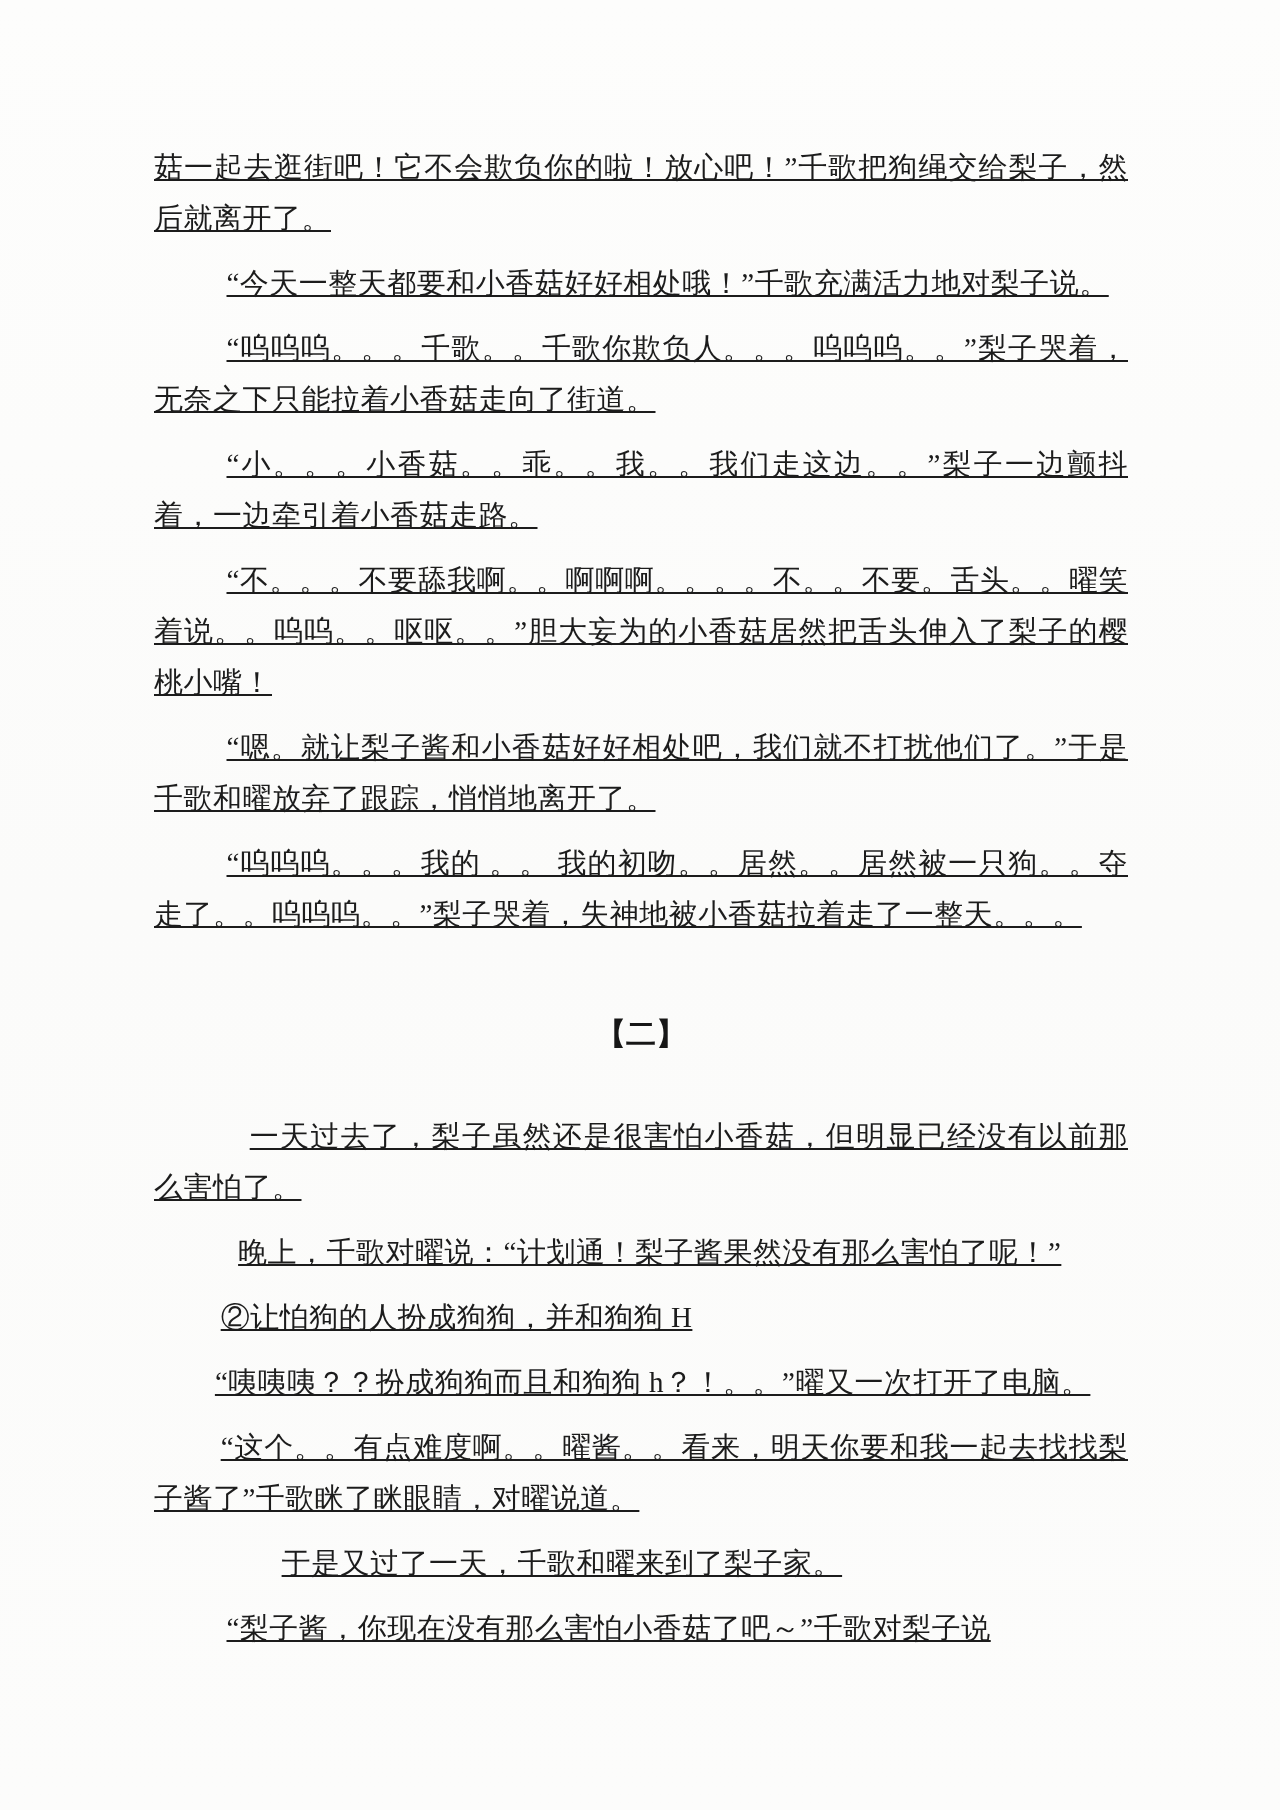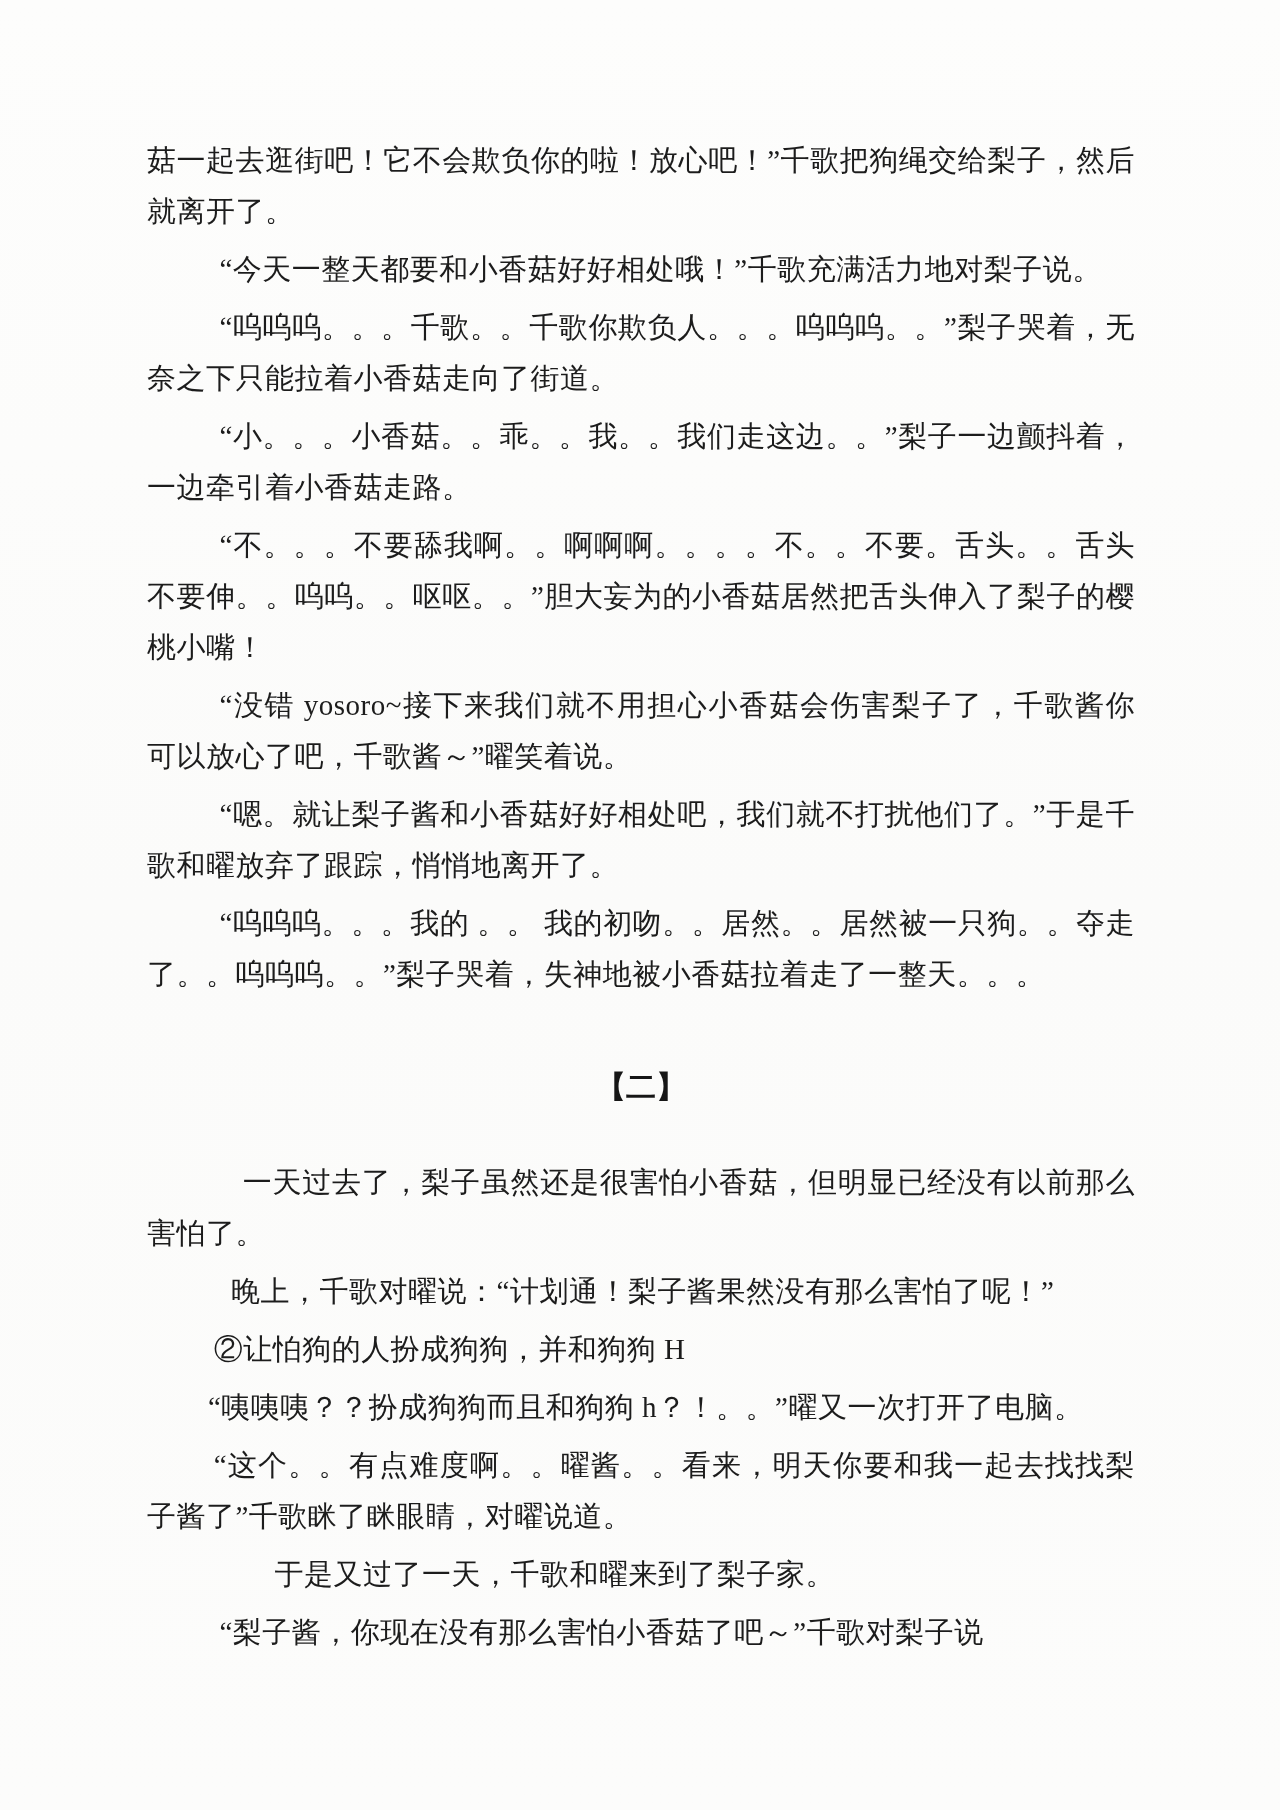--- a/index.html
+++ b/index.html
@@ -18,25 +18,26 @@
     font-family: "Liberation Serif", "DejaVu Serif", serif;
     color: #1c1c1c;
   }
   .text-block {
     position: absolute;
     left: 140px;
     top: 128px;
     width: 1002px;
   }
   .text-block p {
-    margin: 7px;
+    margin: 14px;
     font-size: 29px;
     line-height: 51px;
     text-align: justify;
     letter-spacing: 0.5px;
+    text-decoration: underline;
   }
   
   .ind-0   { text-indent: 0; }
   .ind-21  { text-indent: 2.1em; }
   .ind-23  { text-indent: 2.3em; }
   .ind-25  { text-indent: 2.5em; }
   .ind-29  { text-indent: 2.9em; }
   .ind-30  { text-indent: 3.0em; }
   .ind-33  { text-indent: 3.3em; }
   .ind-44  { text-indent: 4.4em; }
@@ -53,22 +54,21 @@
 </style>
 </head>
 <body>
 
 <div class="page">
   <div class="text-block">
     <p class="ind-0">菇一起去逛街吧！它不会欺负你的啦！放心吧！”千歌把狗绳交给梨子，然后就离开了。</p>
     <p class="ind-25">“今天一整天都要和小香菇好好相处哦！”千歌充满活力地对梨子说。</p>
     <p class="ind-25">“呜呜呜。。。千歌。。千歌你欺负人。。。呜呜呜。。”梨子哭着，无奈之下只能拉着小香菇走向了街道。</p>
     <p class="ind-25">“小。。。小香菇。。乖。。我。。我们走这边。。”梨子一边颤抖着，一边牵引着小香菇走路。</p>
-    <p class="ind-25">“不。。。不要舔我啊。。啊啊啊。。。。不。。不要。舌头。。舌头不要伸。。呜呜。。呕呕。。”胆大妄为的小香菇居然把舌头伸入了梨子的樱桃小嘴！</p>
-    <p class="ind-25">“没错 yosoro~接下来我们就不用担心小香菇会伤害梨子了，千歌酱你可以放心了吧，千歌酱～”曜笑着说。</p>
+    <p class="ind-25">“不。。。不要舔我啊。。啊啊啊。。。。不。。不要。舌头。。曜笑着说。。呜呜。。呕呕。。”胆大妄为的小香菇居然把舌头伸入了梨子的樱桃小嘴！</p>
     <p class="ind-25">“嗯。就让梨子酱和小香菇好好相处吧，我们就不打扰他们了。”于是千歌和曜放弃了跟踪，悄悄地离开了。</p>
     <p class="ind-25">“呜呜呜。。。我的 。。 我的初吻。。居然。。居然被一只狗。。夺走了。。呜呜呜。。”梨子哭着，失神地被小香菇拉着走了一整天。。。</p>
 
     <h2 class="section-heading">【二】</h2>
 
     <p class="ind-33">一天过去了，梨子虽然还是很害怕小香菇，但明显已经没有以前那么害怕了。</p>
     <p class="ind-29">晚上，千歌对曜说：“计划通！梨子酱果然没有那么害怕了呢！”</p>
     <p class="ind-23">②让怕狗的人扮成狗狗，并和狗狗 H</p>
     <p class="ind-21">“咦咦咦？？扮成狗狗而且和狗狗 h？！。。”曜又一次打开了电脑。</p>
     <p class="ind-23">“这个。。有点难度啊。。曜酱。。看来，明天你要和我一起去找找梨子酱了”千歌眯了眯眼睛，对曜说道。</p>

